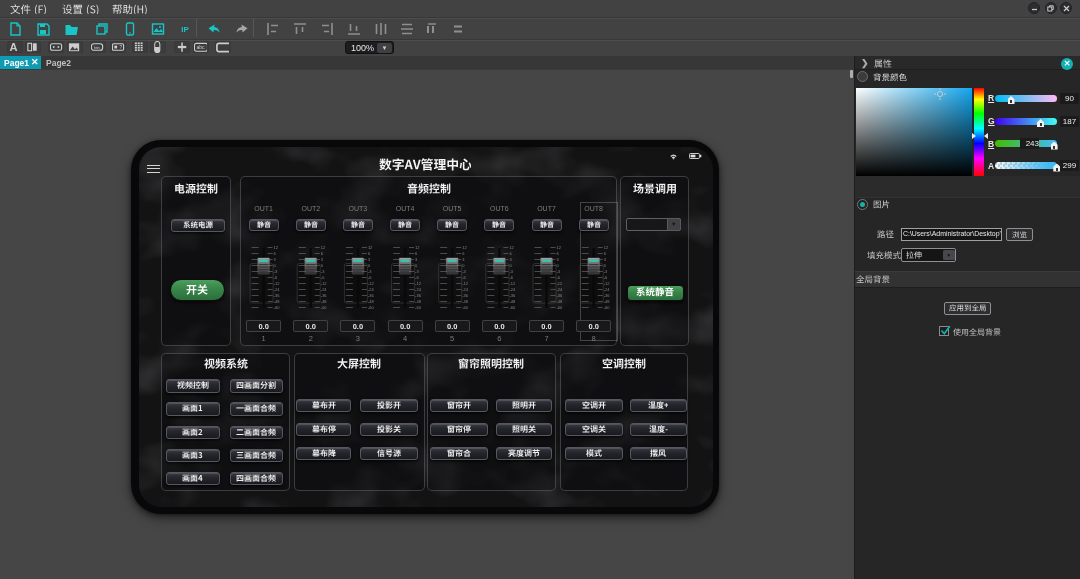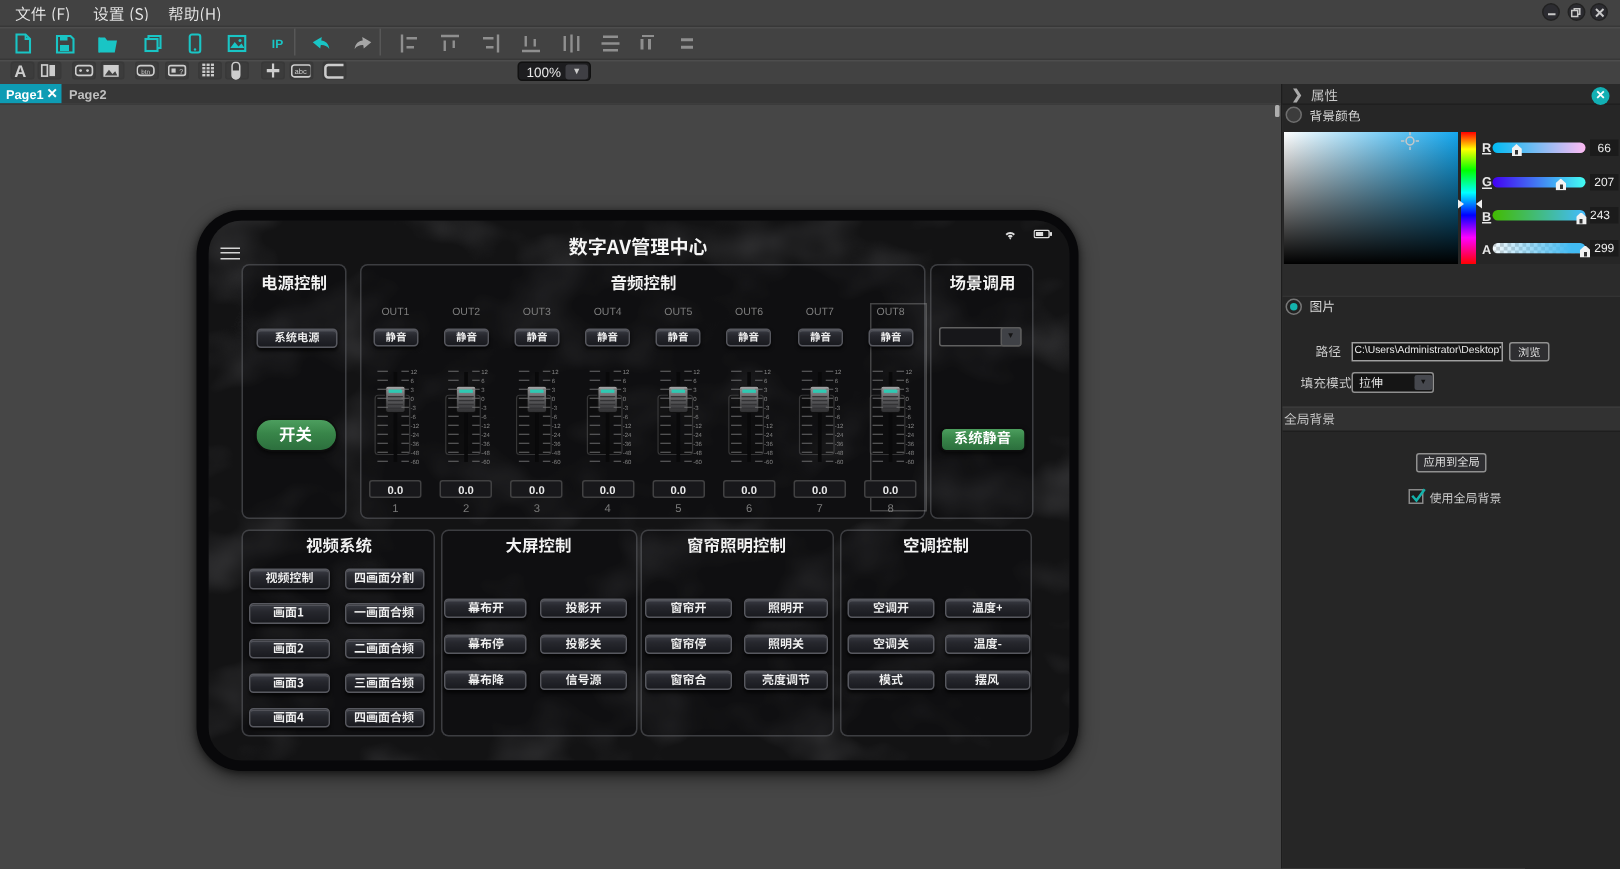--- a/index.html
+++ b/index.html
@@ -834,31 +834,31 @@
 <path d="M6 0v2.2M6 9.8V12M0 6h2.2M9.8 6H12" stroke="#c8c8c8" stroke-width="1"></path>
     </svg>
 <div style="position:absolute;left:973.5px;top:88px;width:10px;height:87.5px;
 background:linear-gradient(to bottom,#f00 0%,#ff0 13%,#0f0 29%,#0ff 46%,#00f 63%,#f0f 80%,#f00 100%)"></div>
 <div style="position:absolute;left:971.5px;top:133px;width:0;height:0;border-top:3px solid transparent;border-bottom:3px solid transparent;border-left:4px solid #eee"></div>
 <div style="position:absolute;left:984px;top:133px;width:0;height:0;border-top:3px solid transparent;border-bottom:3px solid transparent;border-right:4px solid #eee"></div>
 <div style="position:absolute;left:988px;top:93px;color:#e8e8e8;font:bold 8.5px 'Liberation Sans',sans-serif;text-decoration:underline">R</div>
     <div style="position:absolute;left:995px;top:94.5px;width:62px;height:7px;border-radius:3.5px;background:linear-gradient(to right,rgb(0,187,243),rgb(255,187,243));"></div>
     <div style="position:absolute;left:1007.5px;top:96px;width:7px;height:8px;background:#f2f2f2;clip-path:polygon(50% 0,100% 40%,100% 100%,0 100%,0 40%)"></div>
     <div style="position:absolute;left:1010.0px;top:100px;width:2px;height:3px;background:#333"></div>
-    <div style="position:absolute;left:1060px;top:92.5px;width:19px;height:11px;background:#1b1b1b;color:#eee;font:8px/11px 'Liberation Sans',sans-serif;text-align:center">66</div>
+    <div style="position:absolute;left:1060px;top:92.5px;width:19px;height:11px;background:#1b1b1b;color:#eee;font:8px/11px 'Liberation Sans',sans-serif;text-align:center">90</div>
 <div style="position:absolute;left:988px;top:116px;color:#e8e8e8;font:bold 8.5px 'Liberation Sans',sans-serif;text-decoration:underline">G</div>
     <div style="position:absolute;left:995px;top:117.5px;width:62px;height:7px;border-radius:3.5px;background:linear-gradient(to right,rgb(66,0,243),rgb(66,255,243));"></div>
     <div style="position:absolute;left:1037.0px;top:119px;width:7px;height:8px;background:#f2f2f2;clip-path:polygon(50% 0,100% 40%,100% 100%,0 100%,0 40%)"></div>
     <div style="position:absolute;left:1039.5px;top:123px;width:2px;height:3px;background:#333"></div>
-    <div style="position:absolute;left:1060px;top:115.5px;width:19px;height:11px;background:#1b1b1b;color:#eee;font:8px/11px 'Liberation Sans',sans-serif;text-align:center">207</div>
+    <div style="position:absolute;left:1060px;top:115.5px;width:19px;height:11px;background:#1b1b1b;color:#eee;font:8px/11px 'Liberation Sans',sans-serif;text-align:center">187</div>
 <div style="position:absolute;left:988px;top:138.5px;color:#e8e8e8;font:bold 8.5px 'Liberation Sans',sans-serif;text-decoration:underline">B</div>
     <div style="position:absolute;left:995px;top:140.0px;width:62px;height:7px;border-radius:3.5px;background:linear-gradient(to right,rgb(66,187,0),rgb(66,187,255));"></div>
     <div style="position:absolute;left:1050.6px;top:141.5px;width:7px;height:8px;background:#f2f2f2;clip-path:polygon(50% 0,100% 40%,100% 100%,0 100%,0 40%)"></div>
     <div style="position:absolute;left:1053.1px;top:145.5px;width:2px;height:3px;background:#333"></div>
-    <div style="position:absolute;left:1060px;top:138.0px;width:19px;height:11px;background:#1b1b1b;color:#eee;font:8px/11px 'Liberation Sans',sans-serif;text-align:left">243</div>
+    <div style="position:absolute;left:1020px;top:138.0px;width:19px;height:11px;background:#1b1b1b;color:#eee;font:8px/11px 'Liberation Sans',sans-serif;text-align:right">243</div>
 <div style="position:absolute;left:988px;top:160.5px;color:#e8e8e8;font:bold 8.5px 'Liberation Sans',sans-serif;">A</div>
     <div style="position:absolute;left:995px;top:162.0px;width:62px;height:7px;border-radius:3.5px;background-image:linear-gradient(to right,rgba(66,187,243,0.05) 0%,rgb(66,187,243) 85%),repeating-conic-gradient(#fff 0% 25%, #cfcfcf 0% 50%);background-size:100% 100%,5px 5px;"></div>
     <div style="position:absolute;left:1053.3px;top:163.5px;width:7px;height:8px;background:#f2f2f2;clip-path:polygon(50% 0,100% 40%,100% 100%,0 100%,0 40%)"></div>
     <div style="position:absolute;left:1055.8px;top:167.5px;width:2px;height:3px;background:#333"></div>
     <div style="position:absolute;left:1060px;top:160.0px;width:19px;height:11px;background:#1b1b1b;color:#eee;font:8px/11px 'Liberation Sans',sans-serif;text-align:center">299</div>
 <div style="position:absolute;left:855px;top:175.5px;width:225px;height:21px;background:#2b2b2b"></div>
 <div style="position:absolute;left:855px;top:196.5px;width:225px;height:1px;background:#333"></div>
 <div style="position:absolute;left:856.5px;top:199px;width:11px;height:11px;border-radius:50%;background:#222;border:1.5px solid #777;box-sizing:border-box"></div>
 <div style="position:absolute;left:859.5px;top:202px;width:5px;height:5px;border-radius:50%;background:#14b3ac"></div>
 <svg style="position:absolute;left:873.0px;top:200.0px;width:17.0px;height:8.5px;fill:#dddddd;" viewBox="0 0 2000 1000">

